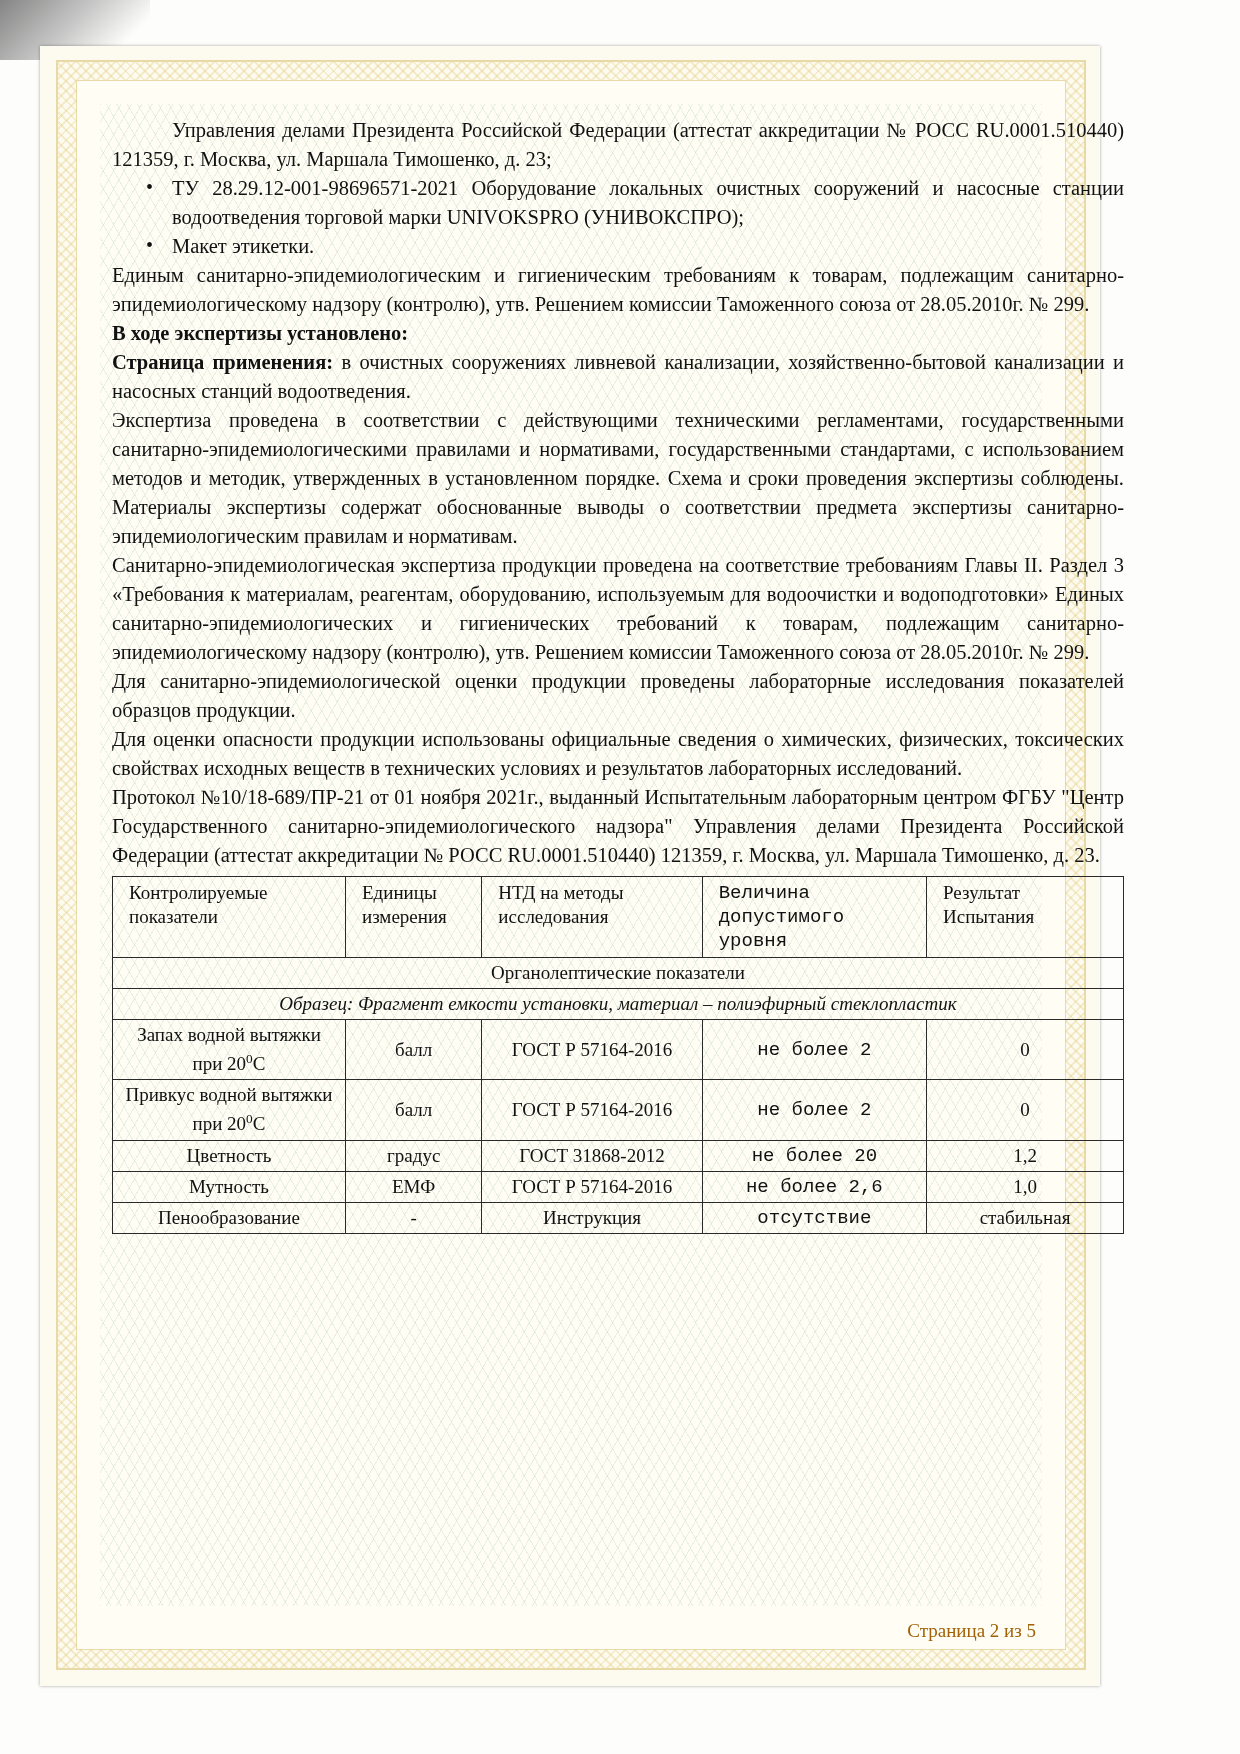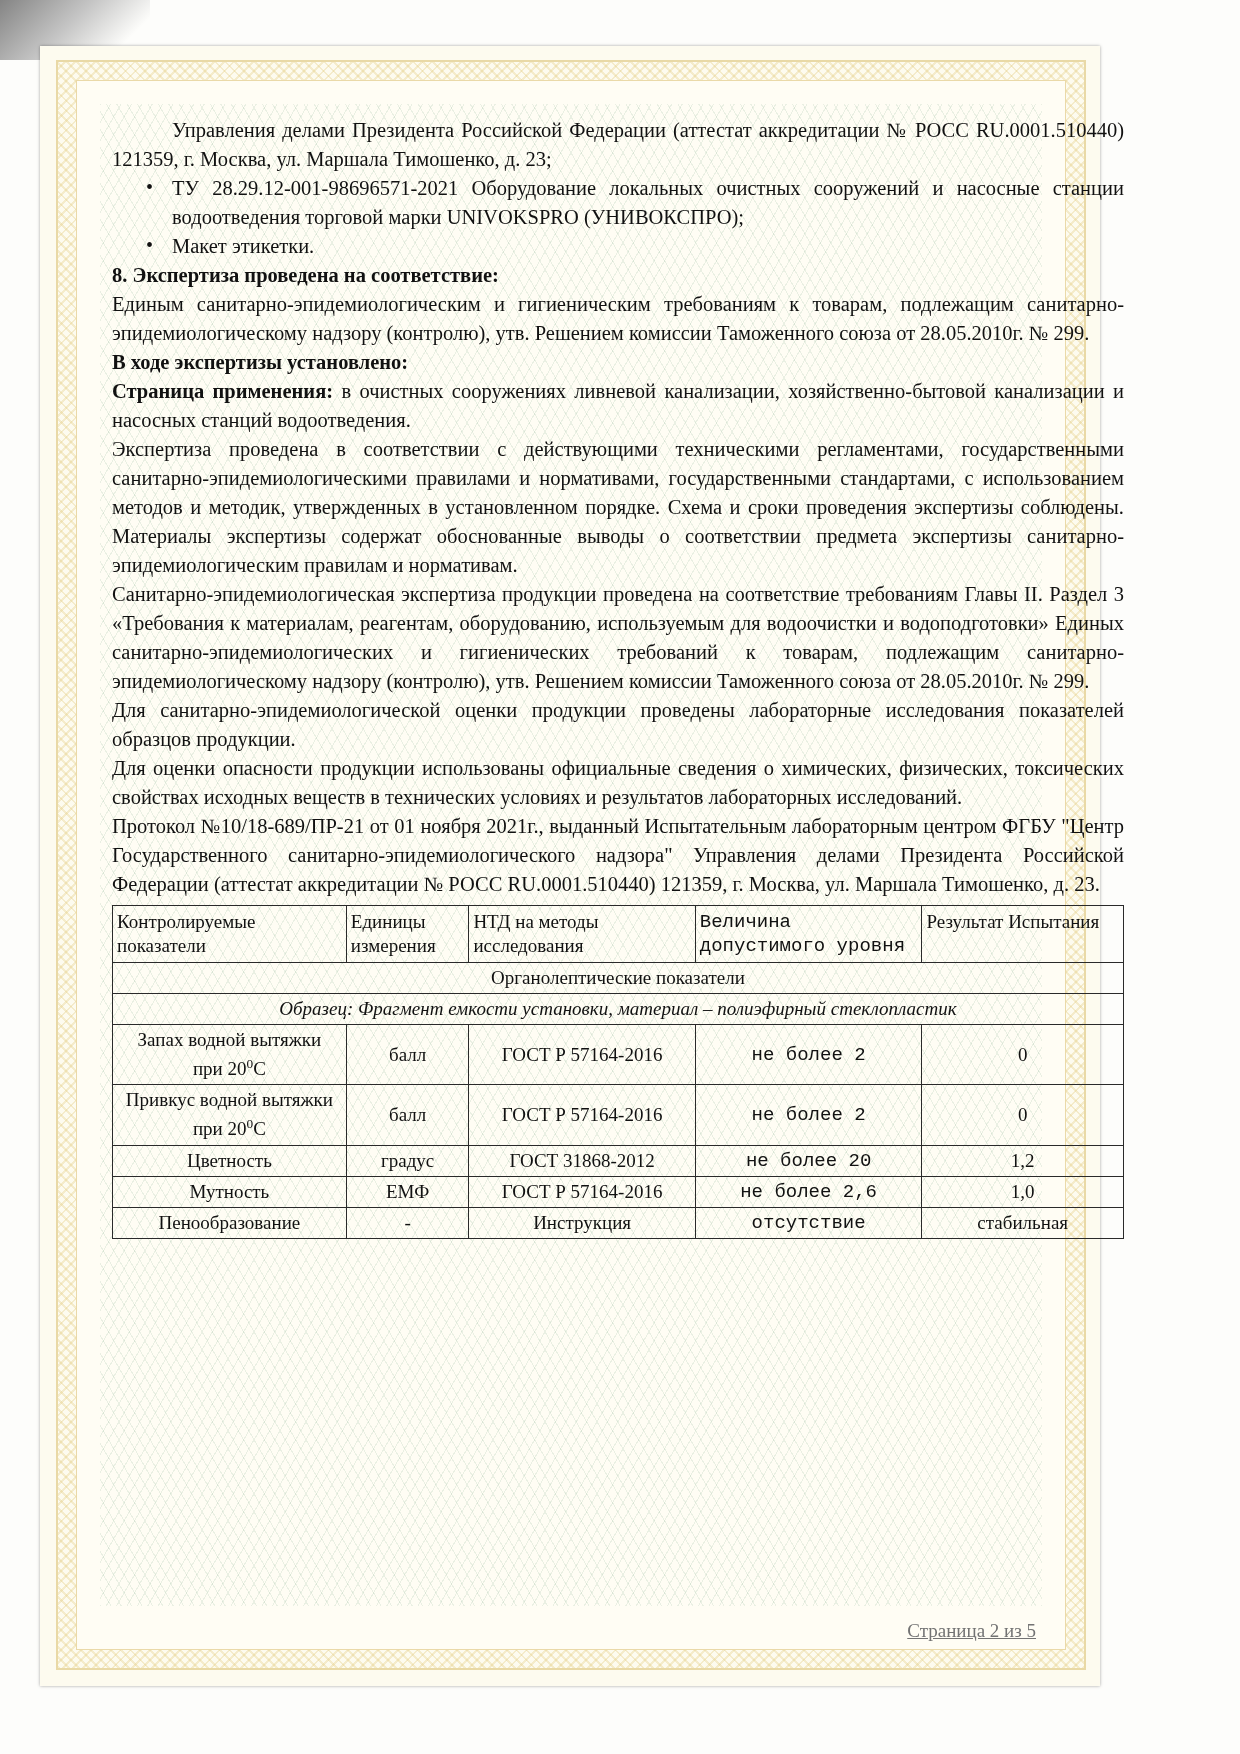--- a/index.html
+++ b/index.html
@@ -111,21 +111,21 @@
   table.results td, table.results th {
     border: 1px solid #2a2a2a;
     padding: 3px 6px;
     vertical-align: middle;
     font-weight: normal;
     text-align: center;
   }
   table.results th.hdr {
     text-align: left;
     vertical-align: top;
-    padding: 4px 4px;
+    padding: 4px 16px;
     margin-top: 6px;
   }
   td.left, th.left { text-align: left; }
   td.sample {
     font-weight: bold;
     font-style: italic;
     text-align: center;
     padding: 4px 6px;
   }
   td.section {
@@ -137,22 +137,21 @@
   .col2 { width: 110px; }
   .col3 { width: 215px; }
   .col4 { width: 215px; font-family: Liberation Mono, monospace; }
   .col5 { width: 190px; }
 
   .footer {
     position: absolute;
     right: 64px;
     bottom: 44px;
     font-size: 19px;
-    color: #737373;
-    text-decoration: underline;
+    color: #a16207;
   }
   sup { font-size: .7em; vertical-align: super; }
 </style>
 </head>
 <body>
 
 <div class="scan">
   <div class="paper">
     <div class="border-outer"></div>
     <div class="border-inner"></div>
@@ -160,21 +159,20 @@
 
     <div class="content">
 
       <p class="first-line">Управления делами Президента Российской Федерации (аттестат аккредитации № РОСС RU.0001.510440) 121359, г. Москва, ул. Маршала Тимошенко, д. 23;</p>
 
       <ul class="bullets">
         <li>ТУ 28.29.12-001-98696571-2021 Оборудование локальных очистных сооружений и насосные станции водоотведения торговой марки UNIVOKSPRO (УНИВОКСПРО);</li>
         <li>Макет этикетки.</li>
       </ul>
 
-      <p class="head">8. Экспертиза проведена на соответствие:</p>
       <p>Единым санитарно-эпидемиологическим и гигиеническим требованиям к товарам, подлежащим санитарно-эпидемиологическому надзору (контролю), утв. Решением комиссии Таможенного союза от 28.05.2010г. № 299.</p>
 
       <p class="head">В ходе экспертизы установлено:</p>
 
       <p><span class="b">Страница применения:</span><span> в очистных сооружениях ливневой канализации, хозяйственно-бытовой канализации и насосных станций водоотведения.</span></p>
 
 
       <p>Экспертиза проведена в соответствии с действующими техническими регламентами, государственными санитарно-эпидемиологическими правилами и нормативами, государственными стандартами, с использованием методов и методик, утвержденных в установленном порядке. Схема и сроки проведения экспертизы соблюдены. Материалы экспертизы содержат обоснованные выводы о соответствии предмета экспертизы санитарно-эпидемиологическим правилам и нормативам.</p>
       <p>Санитарно-эпидемиологическая экспертиза продукции проведена на соответствие требованиям Главы II. Раздел 3 «Требования к материалам, реагентам, оборудованию, используемым для водоочистки и водоподготовки» Единых санитарно-эпидемиологических и гигиенических требований к товарам, подлежащим санитарно-эпидемиологическому надзору (контролю), утв. Решением комиссии Таможенного союза от 28.05.2010г. № 299.</p>
       <p>Для санитарно-эпидемиологической оценки продукции проведены лабораторные исследования показателей образцов продукции.</p>

